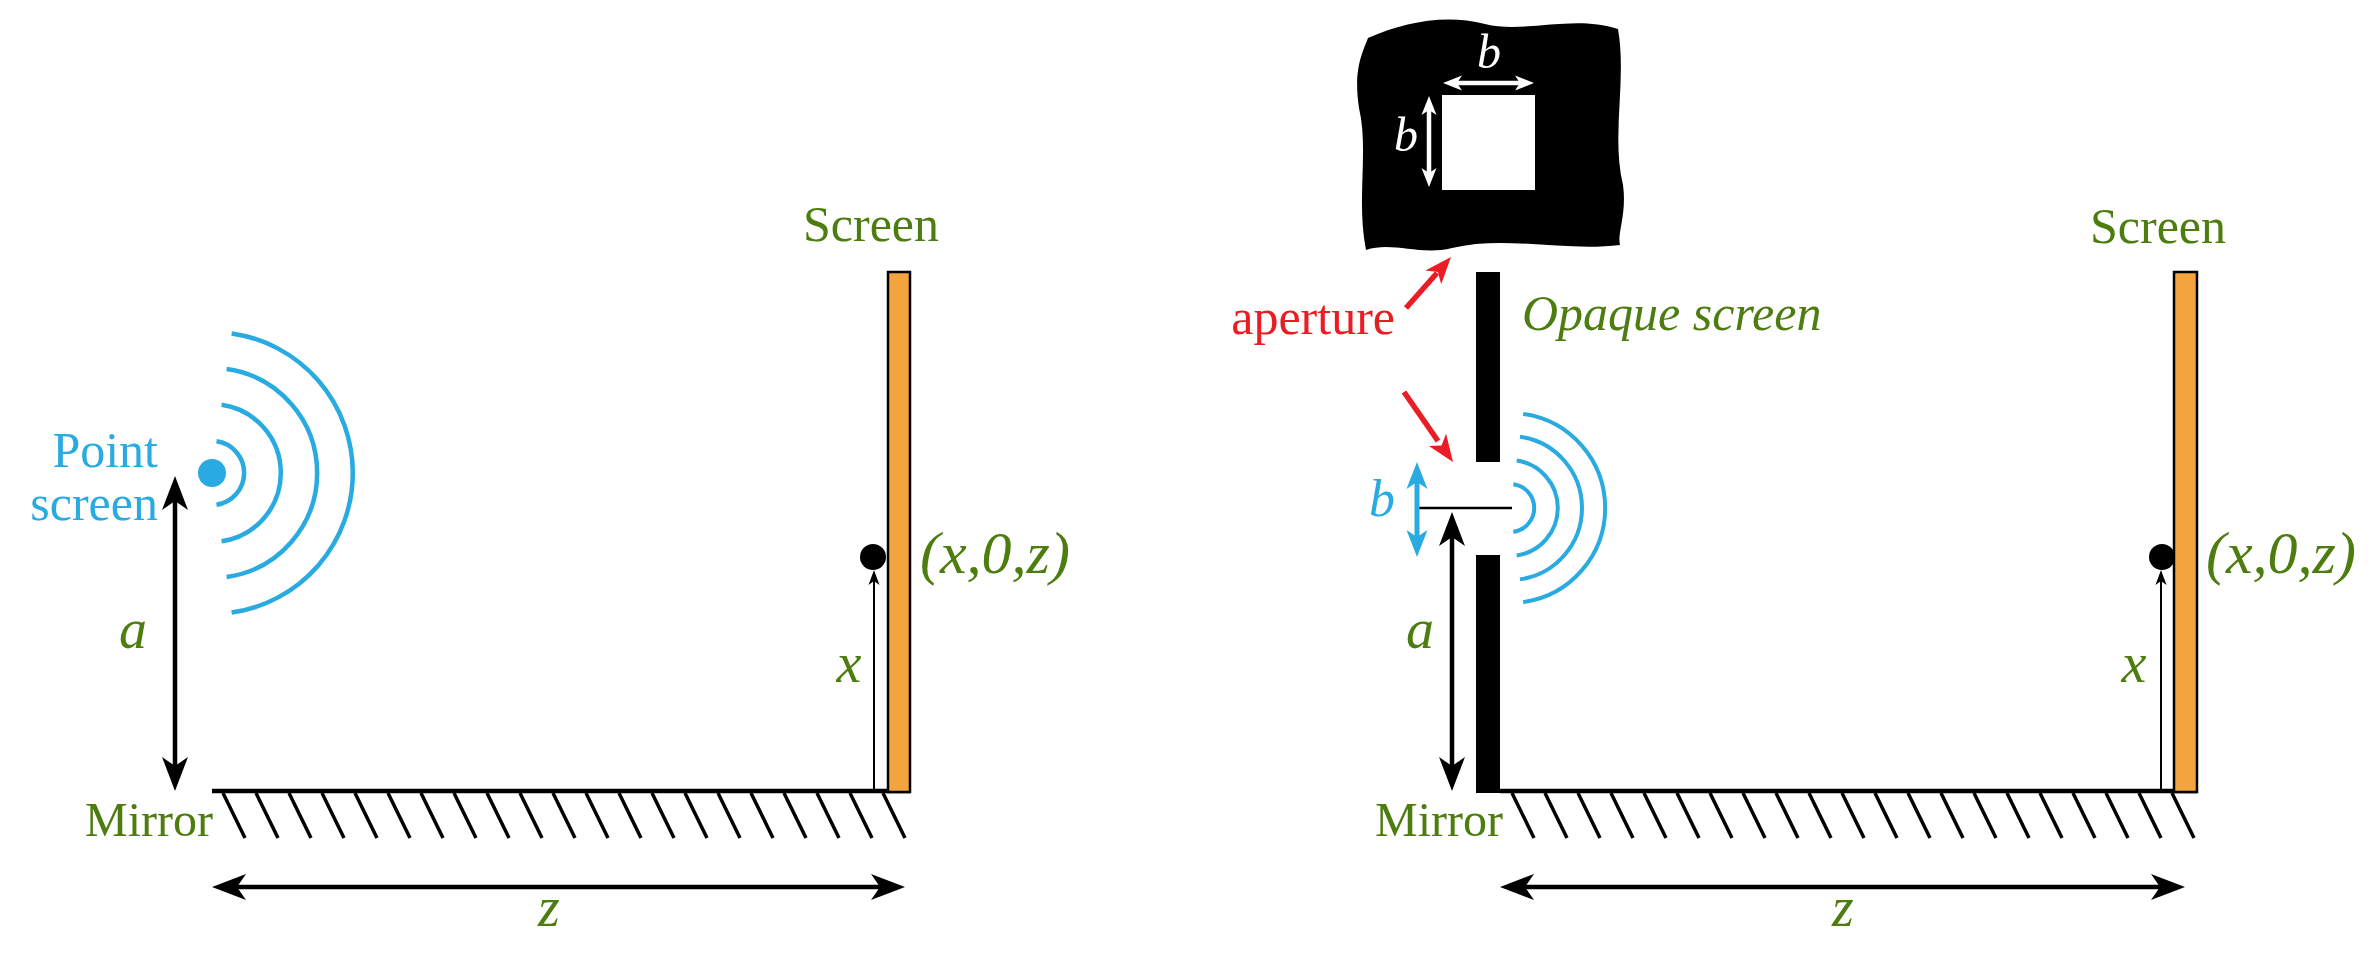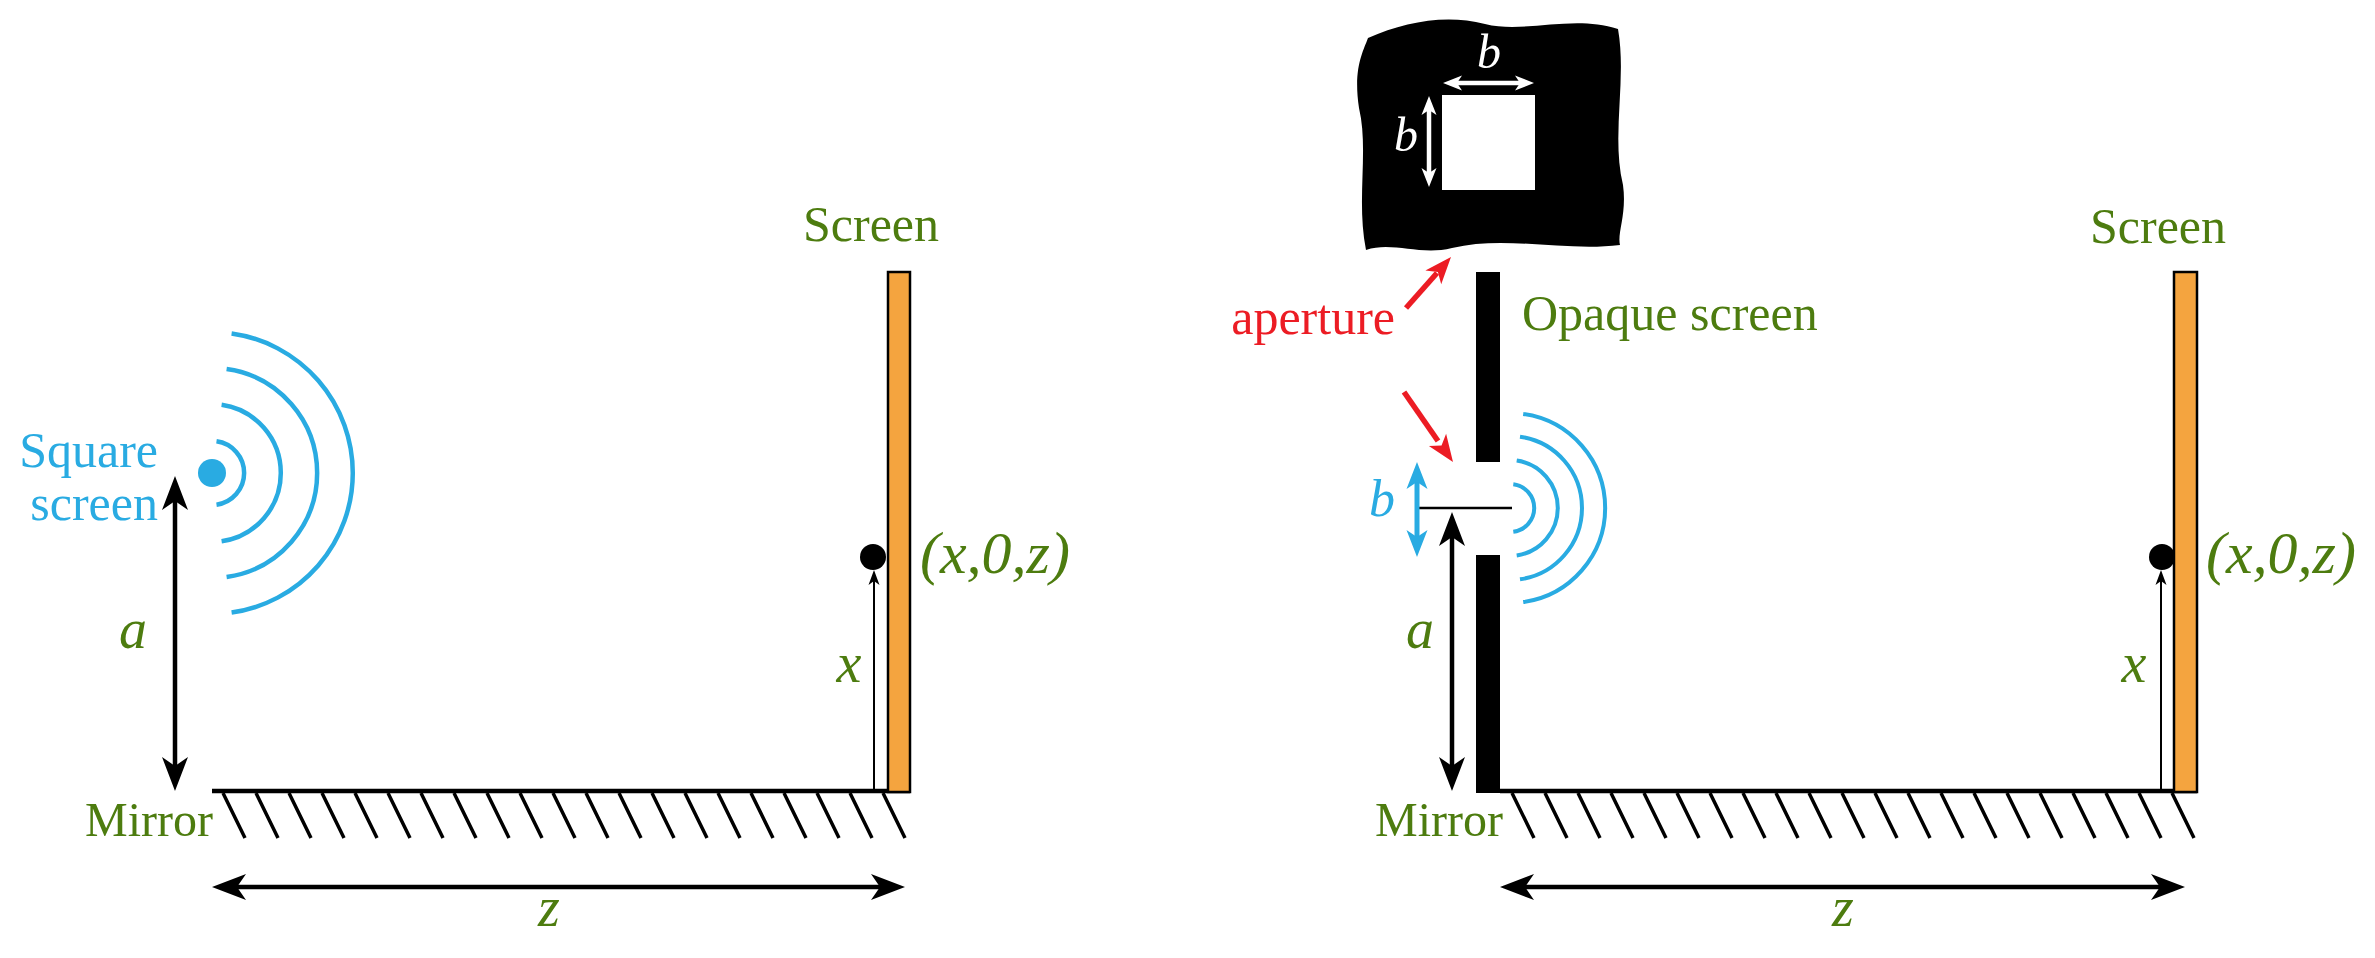--- a/index.html
+++ b/index.html
@@ -159,21 +159,21 @@
 
       <rect class="orange-fill" x="2174" y="272" width="23" height="520"></rect>
 
       <circle cx="2162" cy="557" r="13" fill="#000"></circle>
     </g>
   </svg>
 
   <div class="lbl f50 ctr" style="left:871px;top:198px;">Screen</div>
 
   <div class="lbl f50 cyan two-line" style="left:18px;top:424px;width:140px;">
-    <span>Square</span>
+    <span>Point</span>
     <span>screen</span>
   </div>
 
   <div class="lbl f56 it ctr" style="left:133px;top:600px;">a</div>
 
   <div class="lbl f48 two-line" style="left:58px;top:795px;width:155px;">
     <span>Mirror</span>
   </div>
 
   <div class="lbl f56 it ctr" style="left:549px;top:878px;">z</div>
@@ -183,21 +183,21 @@
   <div class="lbl f54 it" style="left:920px;top:522px;">(x,0,z)</div>
 
   <div class="lbl f48 it white ctr" style="left:1489px;top:27px;">b</div>
 
   <div class="lbl f48 it white ctr" style="left:1406px;top:110px;">b</div>
 
   <div class="lbl f50 red two-line" style="left:1195px;top:291px;width:200px;">
     <span>aperture</span>
   </div>
 
-  <div class="lbl f50" style="left:1522px;top:287px;">Opaque screen</div>
+  <div class="lbl f50" style="left:1522px;top:287px;font-style:italic;">Opaque screen</div>
 
   <div class="lbl f52 it cyan ctr" style="left:1382px;top:472px;">b</div>
 
   <div class="lbl f56 it ctr" style="left:1420px;top:600px;">a</div>
 
   <div class="lbl f48 two-line" style="left:1348px;top:795px;width:155px;">
     <span>Mirror</span>
   </div>
 
   <div class="lbl f56 it ctr" style="left:1843px;top:878px;">z</div>

